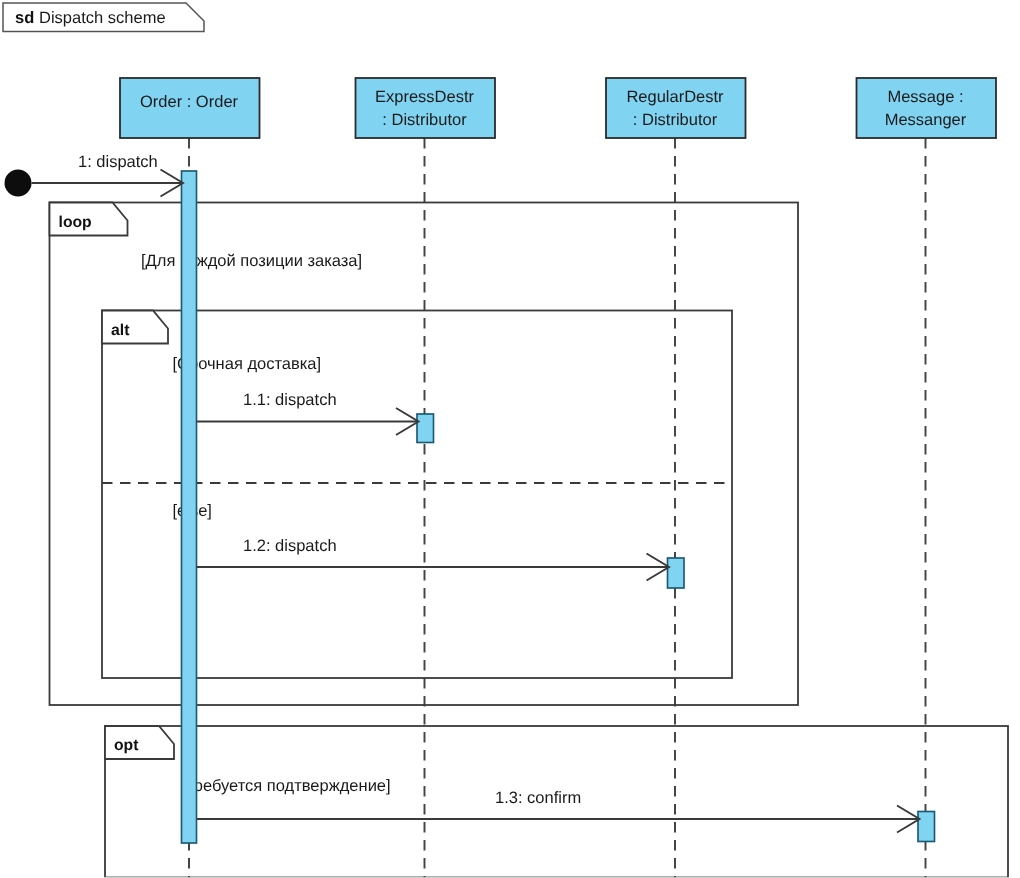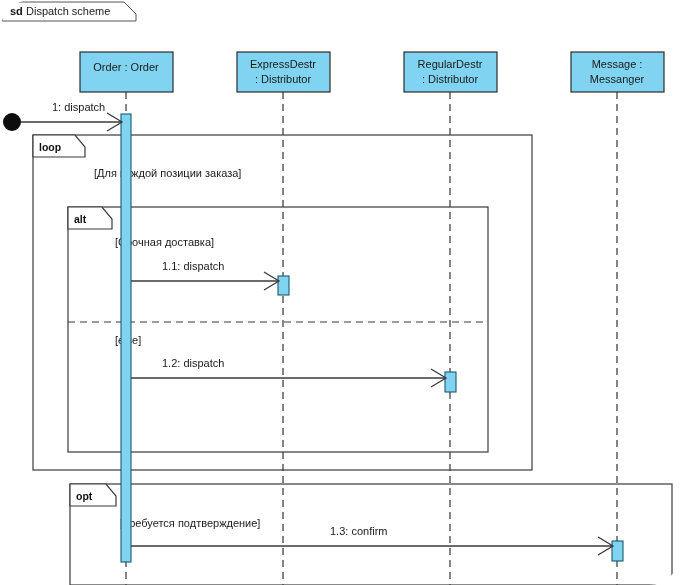--- a/index.html
+++ b/index.html
@@ -9,21 +9,20 @@
   }
   body {
     font-family: "Liberation Sans", sans-serif;
   }
   #canvas {
     position: relative;
     width: 680px;
     height: 585px;
     background: #ffffff;
     overflow: hidden;
-    border-radius: 31px;
   }
   svg.diagram {
     position: absolute;
     left: 0;
     top: 0;
     width: 680px;
     height: 585px;
   }
   .lbl {
     font-family: "Liberation Sans", sans-serif;

